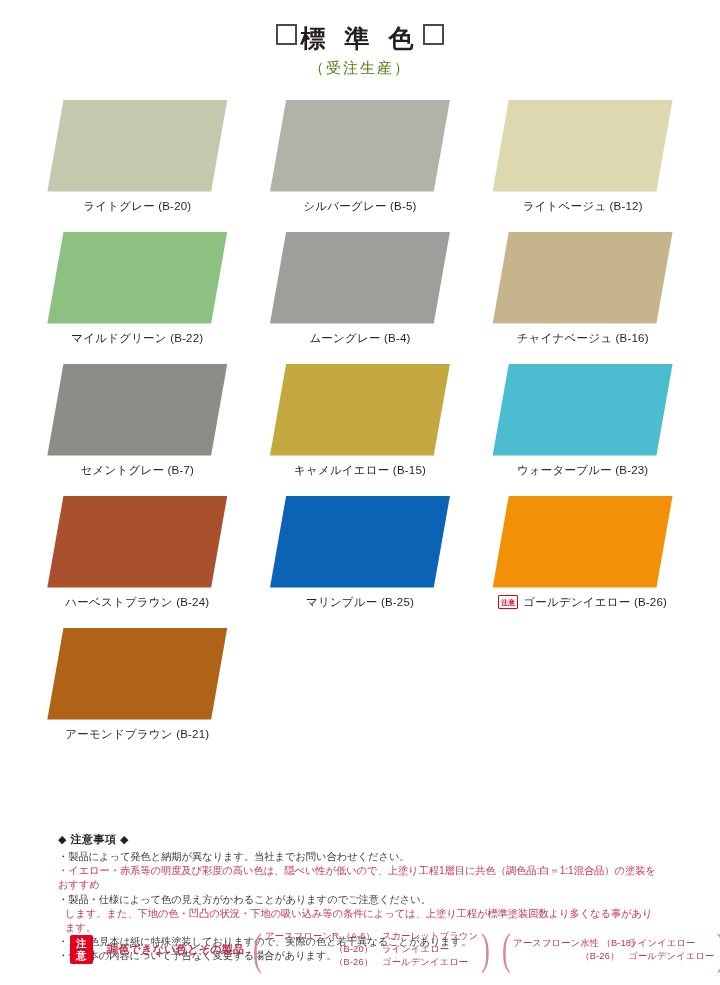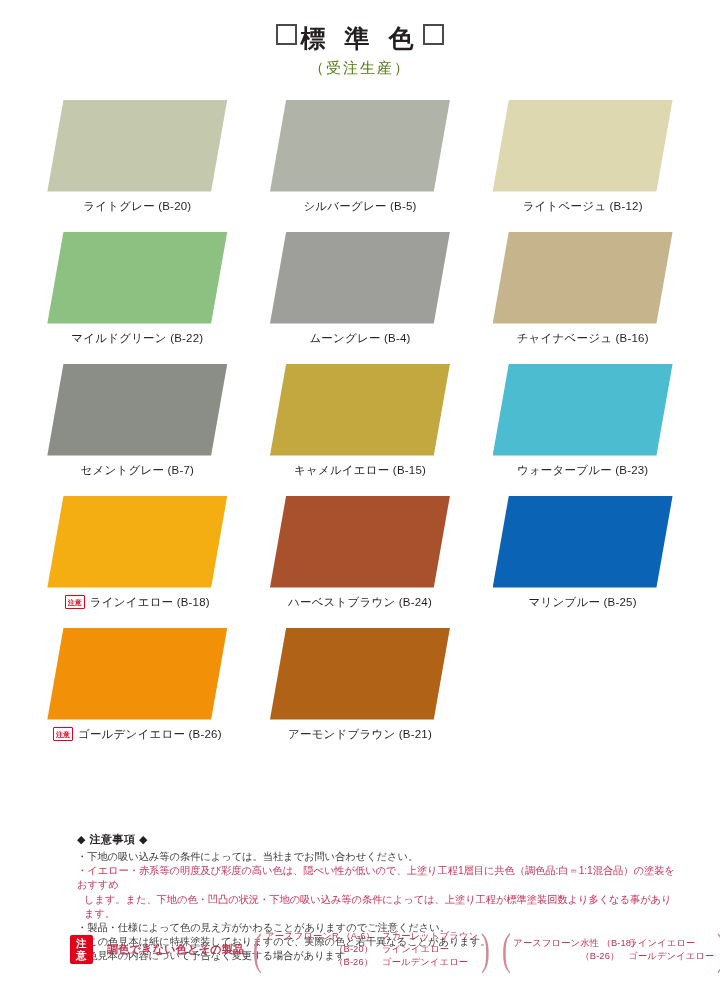--- a/index.html
+++ b/index.html
@@ -89,21 +89,21 @@
     padding: 2.5px 2px;
     margin-right: 5px;
     font-weight: bold;
     letter-spacing: 0;
     border-radius: 1px;
   }
 
   
   .notes {
     position: absolute;
-    left: 77px;
+    left: 58px;
     top: 832px;
     width: 600px;
   }
   .notes-title {
     font-size: 11px;
     font-weight: bold;
     color: #231f20;
     margin-bottom: 3px;
     letter-spacing: 0.5px;
   }
@@ -268,29 +268,20 @@
 
   <div class="cell">
     <div class="swatch-wrap">
       <div class="swatch" style="background: rgb(76, 188, 208);"></div>
     </div>
     <div class="caption">
       <span>ウォーターブルー (B-23)</span>
     </div>
   </div>
 
-  <div class="cell">
-    <div class="swatch-wrap">
-      <div class="swatch" style="background: rgb(244, 174, 17);"></div>
-    </div>
-    <div class="caption">
-      <span class="badge-outline">注意</span>
-      <span>ラインイエロー (B-18)</span>
-    </div>
-  </div>
 
   <div class="cell">
     <div class="swatch-wrap">
       <div class="swatch" style="background: rgb(169, 80, 44);"></div>
     </div>
     <div class="caption">
       <span>ハーベストブラウン (B-24)</span>
     </div>
   </div>
 
@@ -319,24 +310,24 @@
     </div>
     <div class="caption">
       <span>アーモンドブラウン (B-21)</span>
     </div>
   </div>
 
 </div>
 
 <div class="notes">
   <div class="notes-title">◆ 注意事項 ◆</div>
-  <div class="note">・下地の吸い込み等の条件によっては。当社までお問い合わせください。</div>
+  <div class="note">・製品によって発色と納期が異なります。当社までお問い合わせください。</div>
   <div class="note red">・イエロー・赤系等の明度及び彩度の高い色は、隠ぺい性が低いので、上塗り工程1層目に共色（調色品:白＝1:1混合品）の塗装をおすすめ</div>
+  <div class="note">・製品・仕様によって色の見え方がかわることがありますのでご注意ください。</div>
   <div class="note red indent2">します。また、下地の色・凹凸の状況・下地の吸い込み等の条件によっては、上塗り工程が標準塗装回数より多くなる事があります。</div>
-  <div class="note">・製品・仕様によって色の見え方がかわることがありますのでご注意ください。</div>
   <div class="note">・この色見本は紙に特殊塗装しておりますので、実際の色と若干異なることがあります。</div>
   <div class="note">・色見本の内容について予告なく変更する場合があります。</div>
 </div>
 
 <div class="legend">
   <span class="badge-solid">注意</span>
   <span class="legend-label">調色できない色とその製品</span>
 
   <div class="paren-group g1">
     <span class="paren">(</span>

